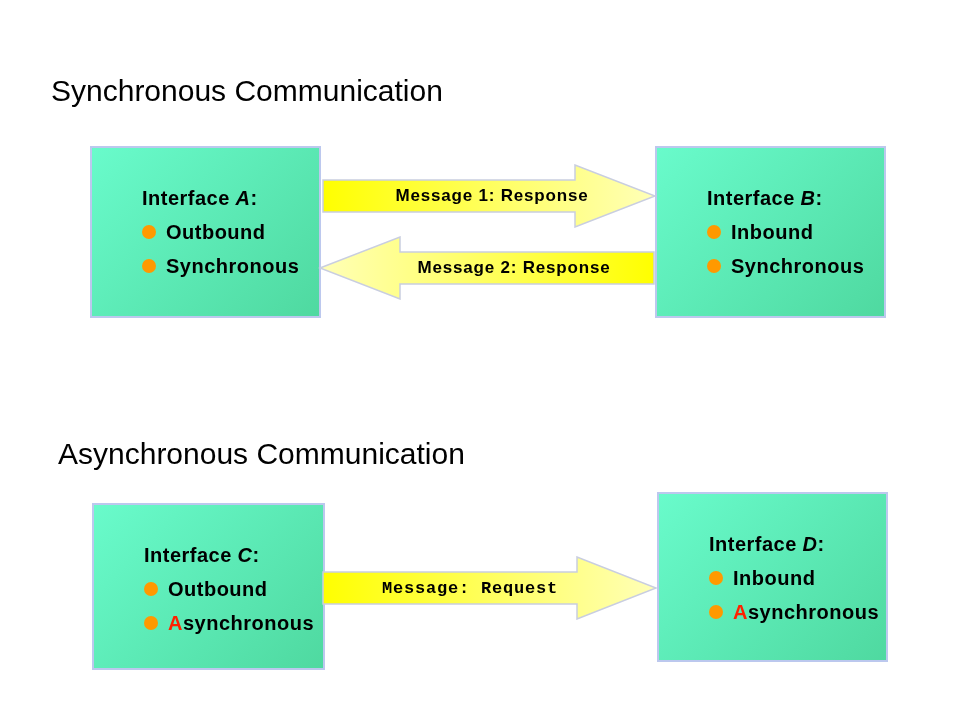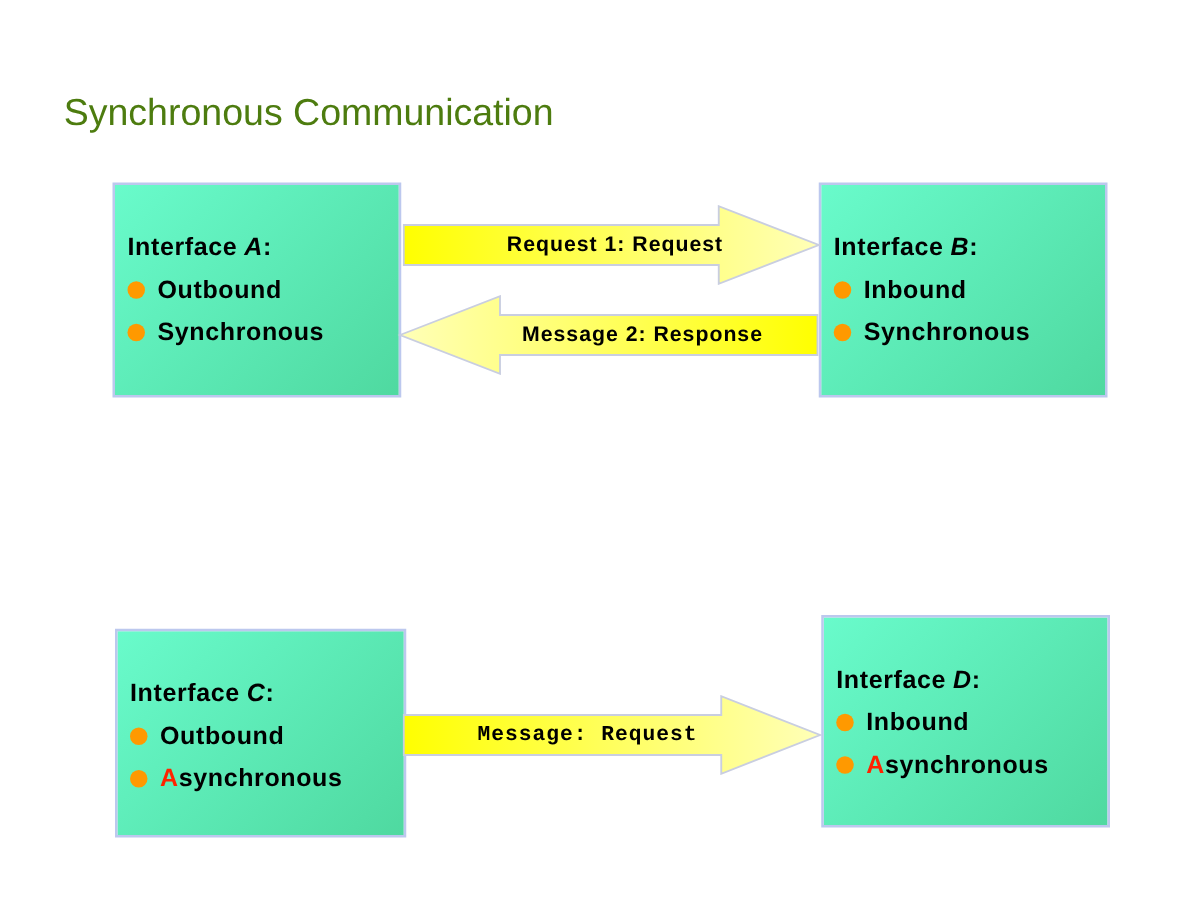--- a/index.html
+++ b/index.html
@@ -12,21 +12,21 @@
     position: relative;
     width: 960px;
     height: 720px;
     background: #ffffff;
     overflow: hidden;
   }
   .slide-title {
     position: absolute;
     font-size: 30px;
     line-height: 30px;
-    color: #4d7c0f;
+    color: #000000;
     white-space: nowrap;
     letter-spacing: 0px;
   }
   .iface-box {
     position: absolute;
     background: linear-gradient(135deg, var(--box-gradient-start) 0%, var(--box-gradient-end) 100%);
     border: 2px solid var(--box-border);
     box-sizing: border-box;
     display: flex;
     flex-direction: column;
@@ -35,20 +35,21 @@
   .iface-line {
     display: flex;
     align-items: center;
     height: 24px;
     margin-bottom: 10px;
     font-size: 20px;
     font-weight: bold;
     color: #000000;
     letter-spacing: 0.5px;
     white-space: nowrap;
+    margin-left: 40px;
   }
   .iface-name { margin-right: 0.28em; }
   .iface-letter { font-style: italic; }
   .bullet-dot {
     width: 14px;
     height: 14px;
     border-radius: 50%;
     background: var(--bullet);
     margin-right: 10px;
     flex: 0 0 auto;
@@ -113,34 +114,35 @@
   <svg class="arrow-svg" style="left:322px; top:164px;" width="335" height="64" viewBox="0 0 335 64">
     <defs>
       <linearGradient id="gradR1" x1="0" y1="0" x2="1" y2="0">
         <stop offset="0" class="stop-bright"></stop>
         <stop offset="0.45" class="stop-mid"></stop>
         <stop offset="1" class="stop-pale"></stop>
       </linearGradient>
     </defs>
     <polygon class="arrow-poly" fill="url(#gradR1)" points="1,16 253,16 253,1 333,32 253,63 253,48 1,48"></polygon>
   </svg>
-  <div class="arrow-label" style="left:352px; top:180px; width:280px; height:32px;">Request 1: Request</div>
+  <div class="arrow-label" style="left:352px; top:180px; width:280px; height:32px;">Message 1: Response</div>
 
   <svg class="arrow-svg" style="left:318px; top:236px;" width="337" height="64" viewBox="0 0 337 64">
     <defs>
       <linearGradient id="gradL1" x1="0" y1="0" x2="1" y2="0">
         <stop offset="0" class="stop-pale"></stop>
         <stop offset="0.55" class="stop-mid"></stop>
         <stop offset="1" class="stop-bright"></stop>
       </linearGradient>
     </defs>
     <polygon class="arrow-poly" fill="url(#gradL1)" points="2,32 82,1 82,16 336,16 336,48 82,48 82,63"></polygon>
   </svg>
   <div class="arrow-label" style="left:376px; top:252px; width:276px; height:32px;">Message 2: Response</div>
 
+  <div class="slide-title" style="left:58px; top:439px;">Asynchronous Communication</div>
 
   <div class="iface-box" style="left:92px; top:503px; width:233px; height:167px;">
     <div class="iface-line">
       <span class="iface-name">Interface</span>
         <span class="iface-letter">C</span>
         <span>:</span>
     </div>
     <div class="iface-line">
       <span class="bullet-dot"></span>
       <span>Outbound</span>

